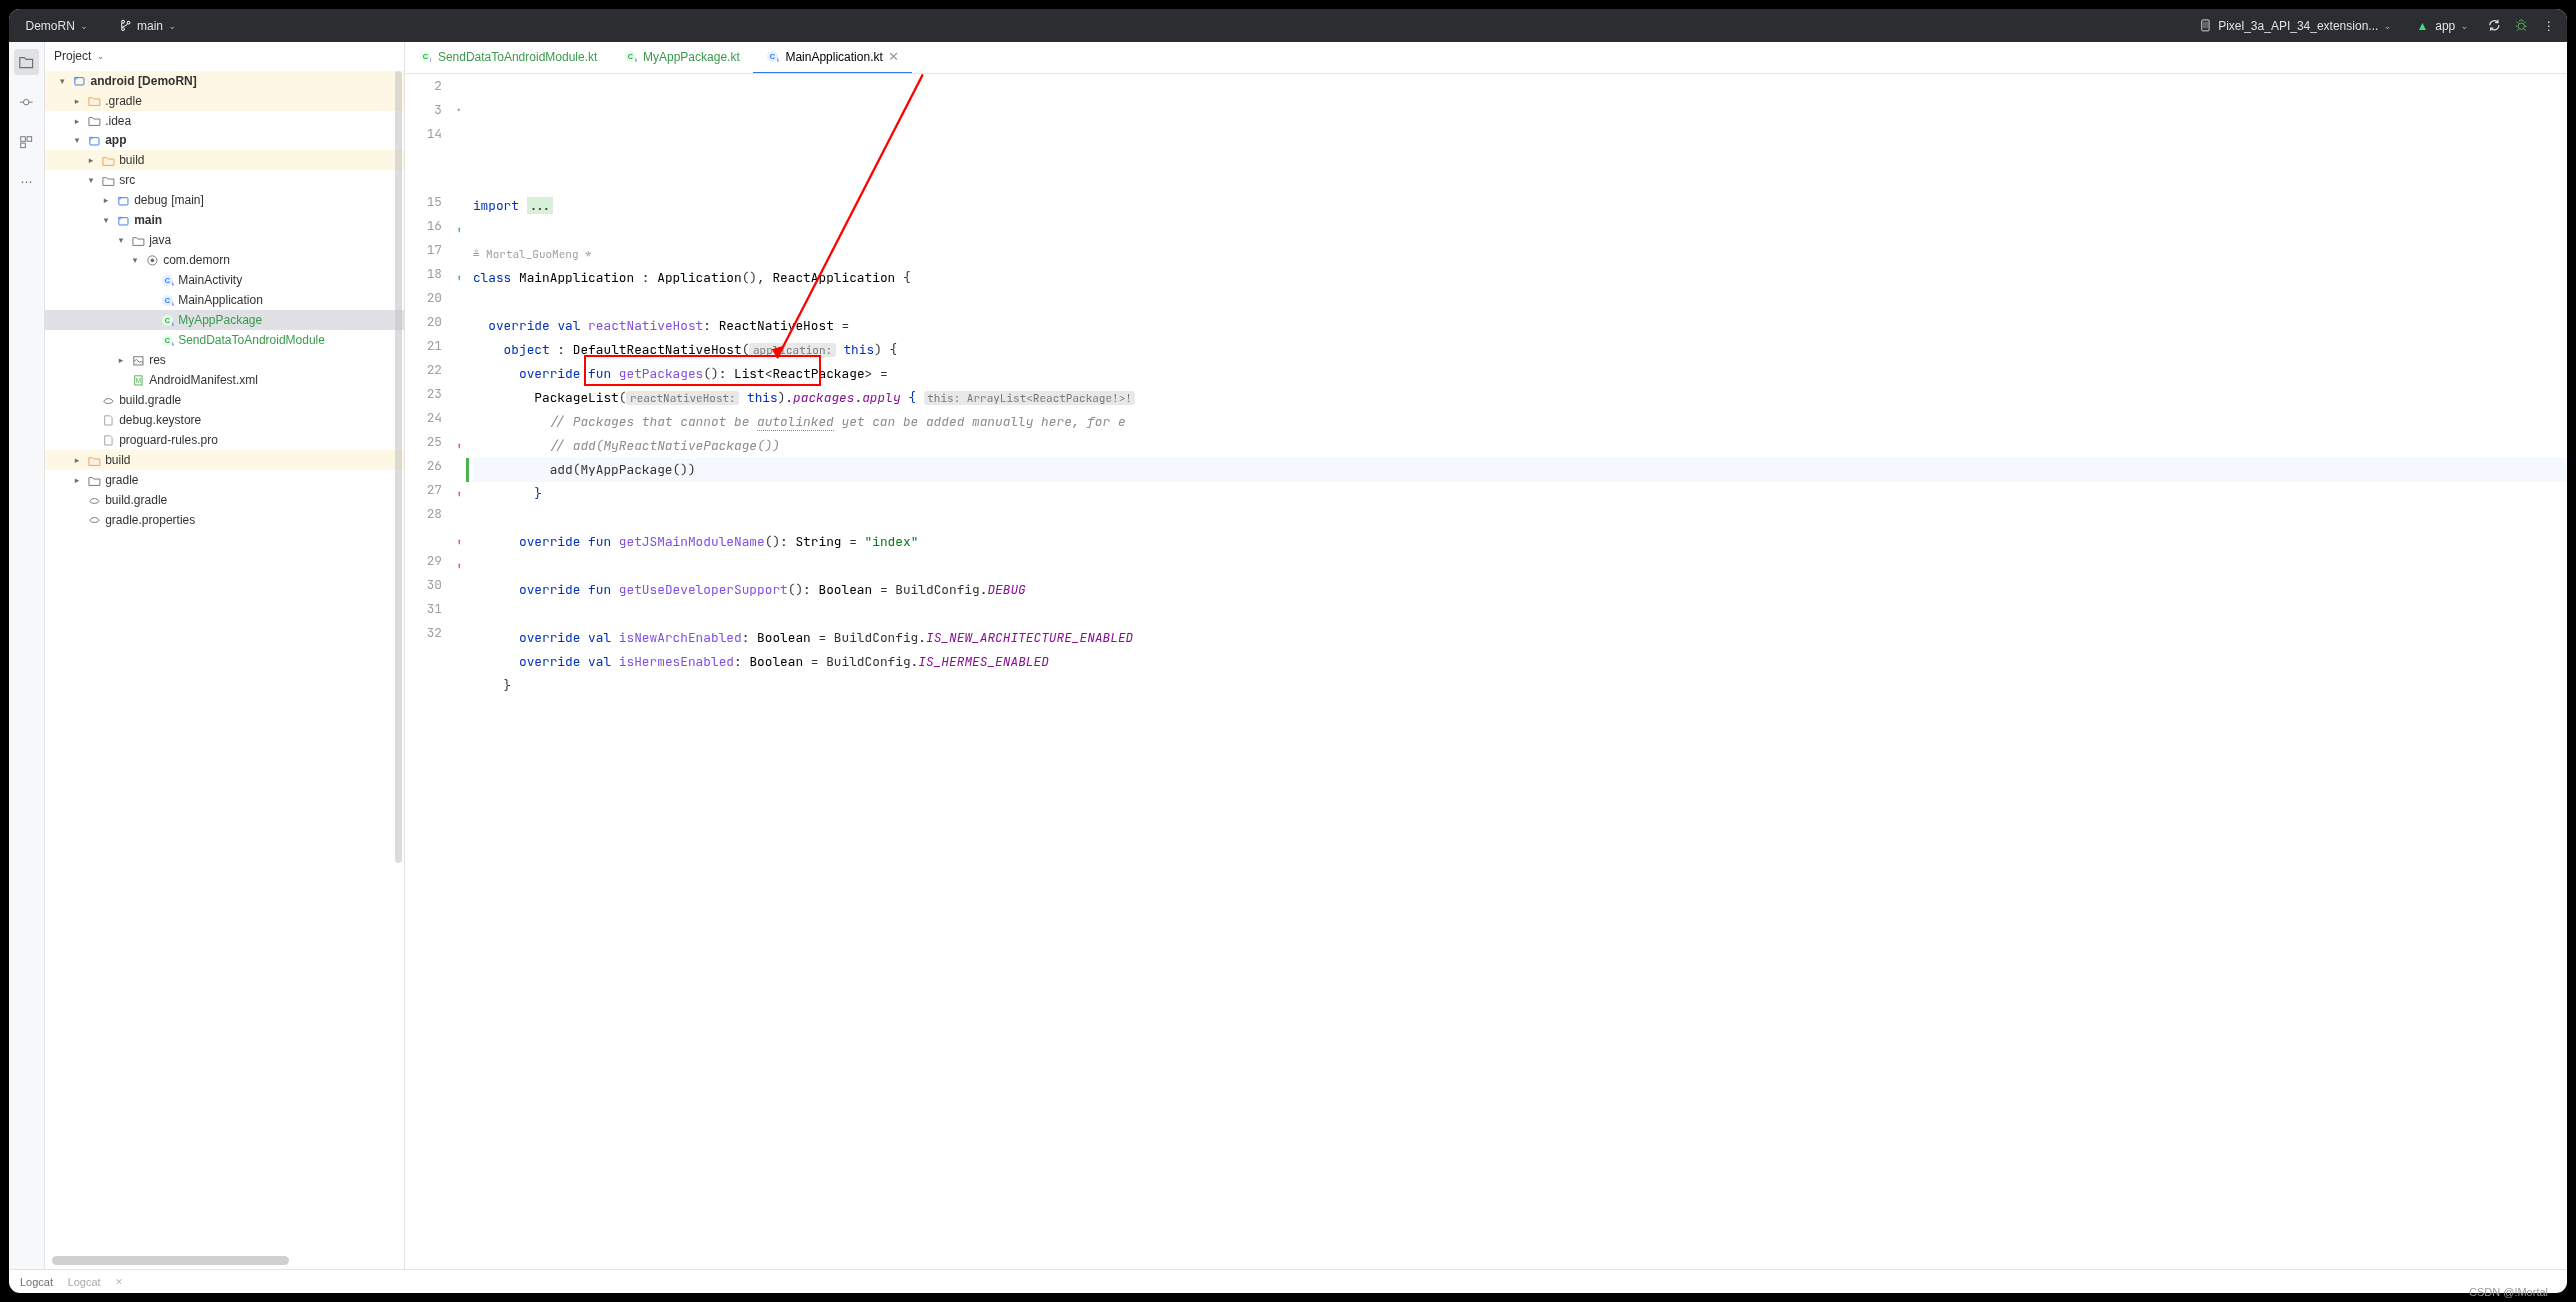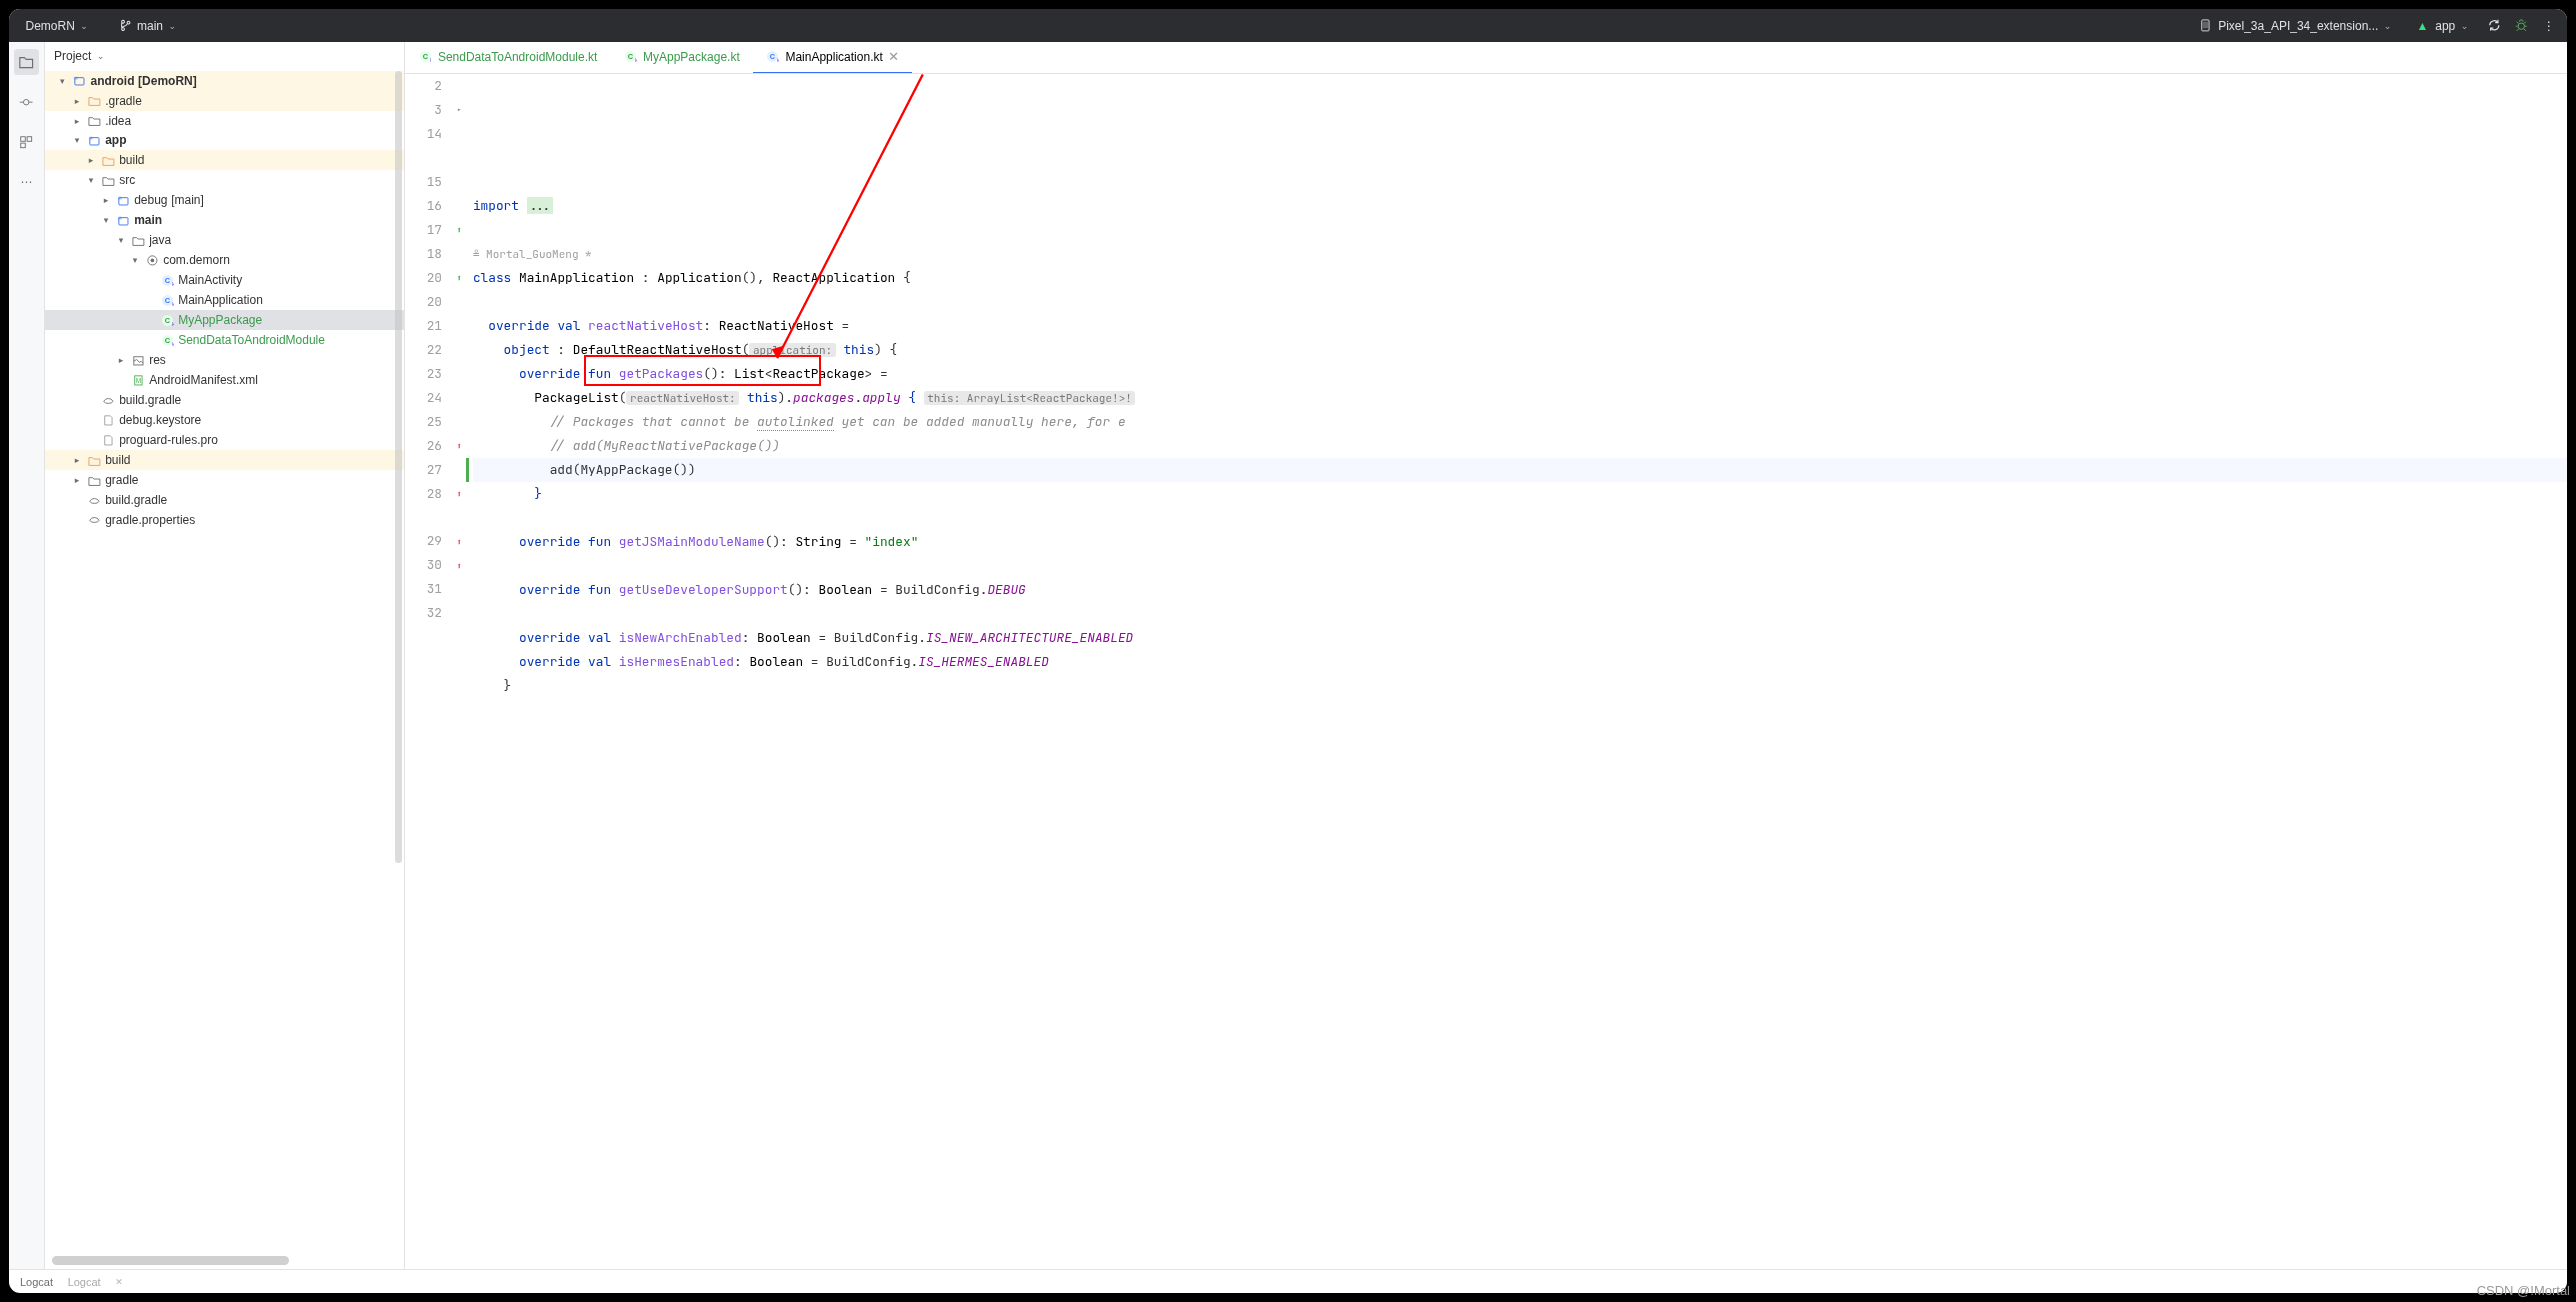--- a/index.html
+++ b/index.html
@@ -171,23 +171,23 @@
     .horiz-scrollbar {
       height: 9px;
       background: #d0d0d0;
       border-radius: 4.6px;
       width: 237px;
       margin: 3.6px 7.3px;
     }
     .watermark {
       position: absolute;
       bottom: 3.6px;
-      right: 6px;
+      right: 28px;
       color: #999;
-      font-size: 13px;
+      font-size: 11px;
     }
   </style>
 </head>
 <body>
 
 <div class="ide-window">
   <div class="title-bar">
     <div class="title-bar-left">
       <div class="project-name">
         <span>DemoRN</span>
@@ -549,21 +549,21 @@
             <span style="color: rgb(0, 0, 0); text-align: center;">MainApplication.kt</span>
             <span class="tab-close">✕</span>
           </div>
         </div>
       <div class="editor-content">
         <div class="gutter" id="gutter">
             <div style="height: 24px;">2</div>
             <div style="height: 24px;">3</div>
             <div style="height: 24px;">14</div>
             <div style="height: 24px;"></div>
-            <div style="height: 24px;">15</div>
+            <div style="height: 24px; margin-top: 20px;">15</div>
             <div style="height: 24px;">16</div>
             <div style="height: 24px;">17</div>
             <div style="height: 24px;">18</div>
             <div style="height: 24px;">20</div>
             <div style="height: 24px;">20</div>
             <div style="height: 24px;">21</div>
             <div style="height: 24px;">22</div>
             <div style="height: 24px;">23</div>
             <div style="height: 24px;">24</div>
             <div style="height: 24px;">25</div>

